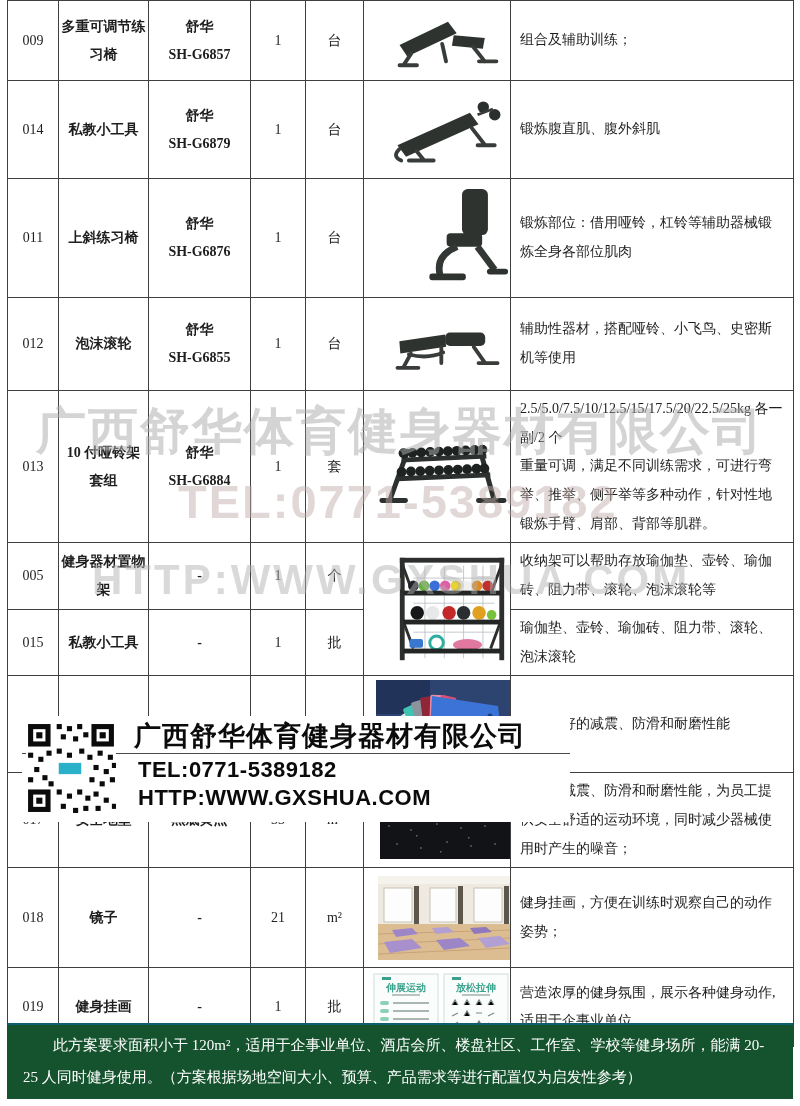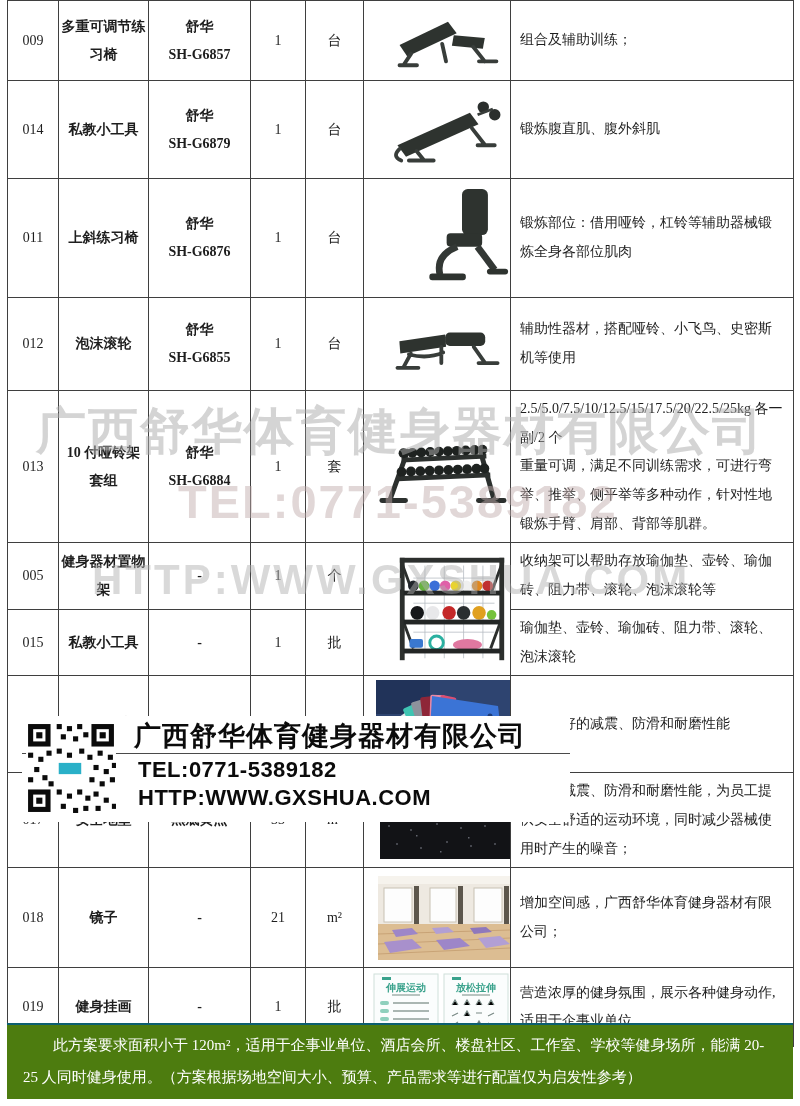--- a/index.html
+++ b/index.html
@@ -24,21 +24,21 @@
   #wm3{left:92px;top:556px;font-size:42px;letter-spacing:3px;color:rgba(176,176,176,.48);}
 
   #contact{position:absolute;left:22px;top:716px;width:548px;height:106px;background:#fff;z-index:8;
            font-family:"Liberation Sans","DejaVu Sans",sans-serif;font-weight:bold;color:#0b0b0b;}
   #contact .rule{position:absolute;left:0;right:0;top:37px;height:1px;background:#4a4a4a;}
   #contact svg{position:absolute;left:4px;top:6px;}
   .c-company{position:absolute;left:112px;top:2px;font-size:27px;letter-spacing:1px;}
   .c-tel{position:absolute;left:116px;top:41px;font-size:22px;letter-spacing:.5px;}
   .c-web{position:absolute;left:116px;top:69px;font-size:22px;letter-spacing:.5px;}
 
-  #footer{position:absolute;left:7px;top:1023px;width:786px;height:76px;background:#4d7c0f;z-index:4;
+  #footer{position:absolute;left:7px;top:1023px;width:786px;height:76px;background:#14532d;z-index:4;
           box-sizing:border-box;border-top:2px solid #0d5f70;padding:5px 16px 0 16px;}
   #footer p{margin:0;color:#fff;font-size:15px;line-height:2.1;text-indent:2em;}
 </style>
 </head>
 <body>
 
 <div class="page">
 
   <table>
     <colgroup>
@@ -325,21 +325,21 @@
           <path d="M0,58 L132,54 M0,68 L132,62 M0,78 L132,72" stroke="#c8a376" stroke-width="1"></path>
           <polygon points="14,54 34,52 40,58 18,61" fill="#9d86c8"></polygon>
           <polygon points="54,52 70,51 76,56 58,58" fill="#b29fd4"></polygon>
           <polygon points="92,52 108,51 114,56 96,58" fill="#8f78bc"></polygon>
           <polygon points="6,66 34,63 44,72 12,77" fill="#a890cc"></polygon>
           <polygon points="58,64 82,62 92,70 66,74" fill="#9d86c8"></polygon>
           <polygon points="100,62 122,60 132,68 108,72" fill="#b29fd4"></polygon>
         </svg>
       </div>
           </td>
-      <td class="desc">增加空间感，广西舒华体育健身器材有限公司；</td>
+      <td class="desc">健身挂画，方便在训练时观察自己的动作姿势；</td>
     </tr>
 
     <tr class="r11">
       <td class="no">019</td>
       <td class="name">健身挂画</td>
       <td class="brand">-</td>
       <td>1</td>
       <td>批</td>
       <td class="imgcell">
             <div class="imgwrap">

